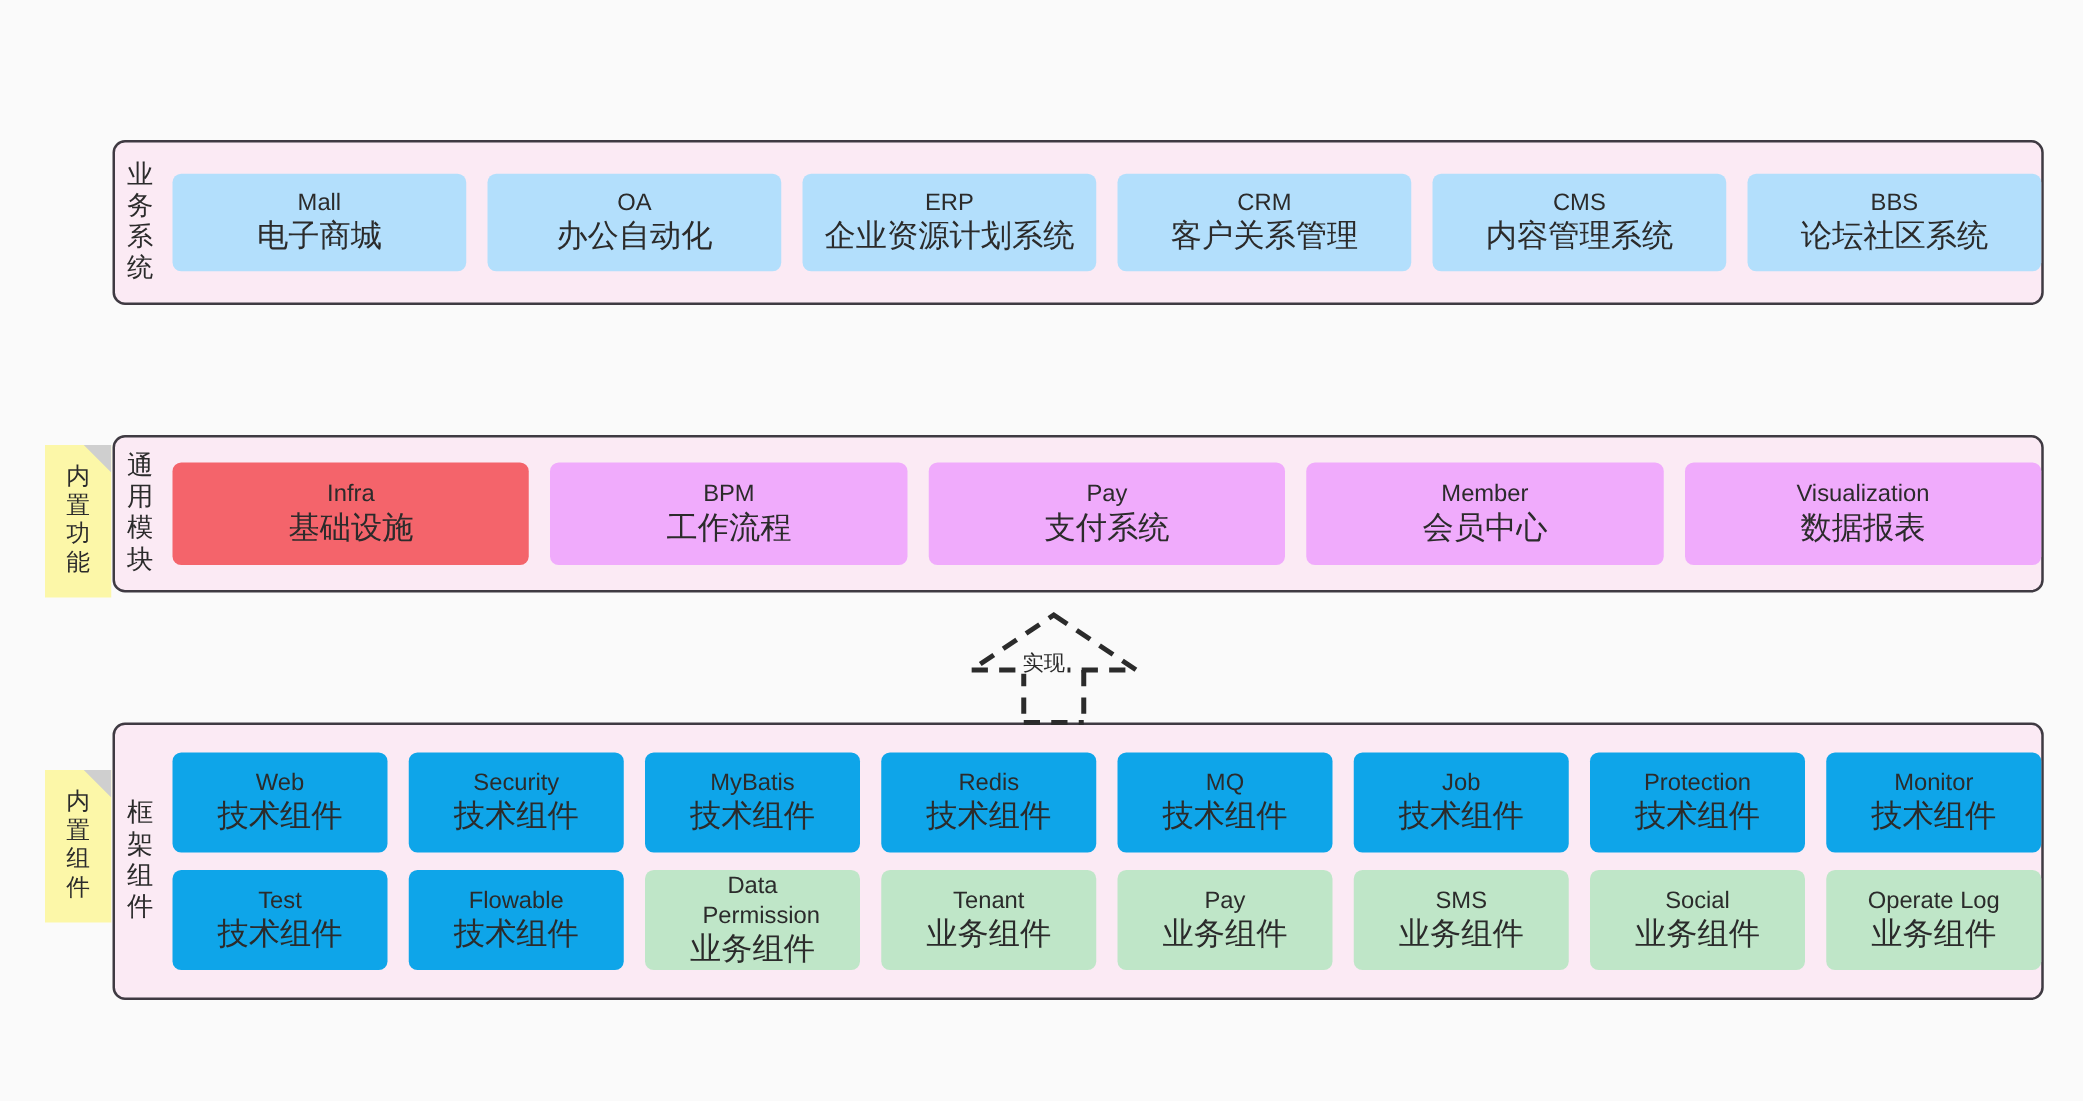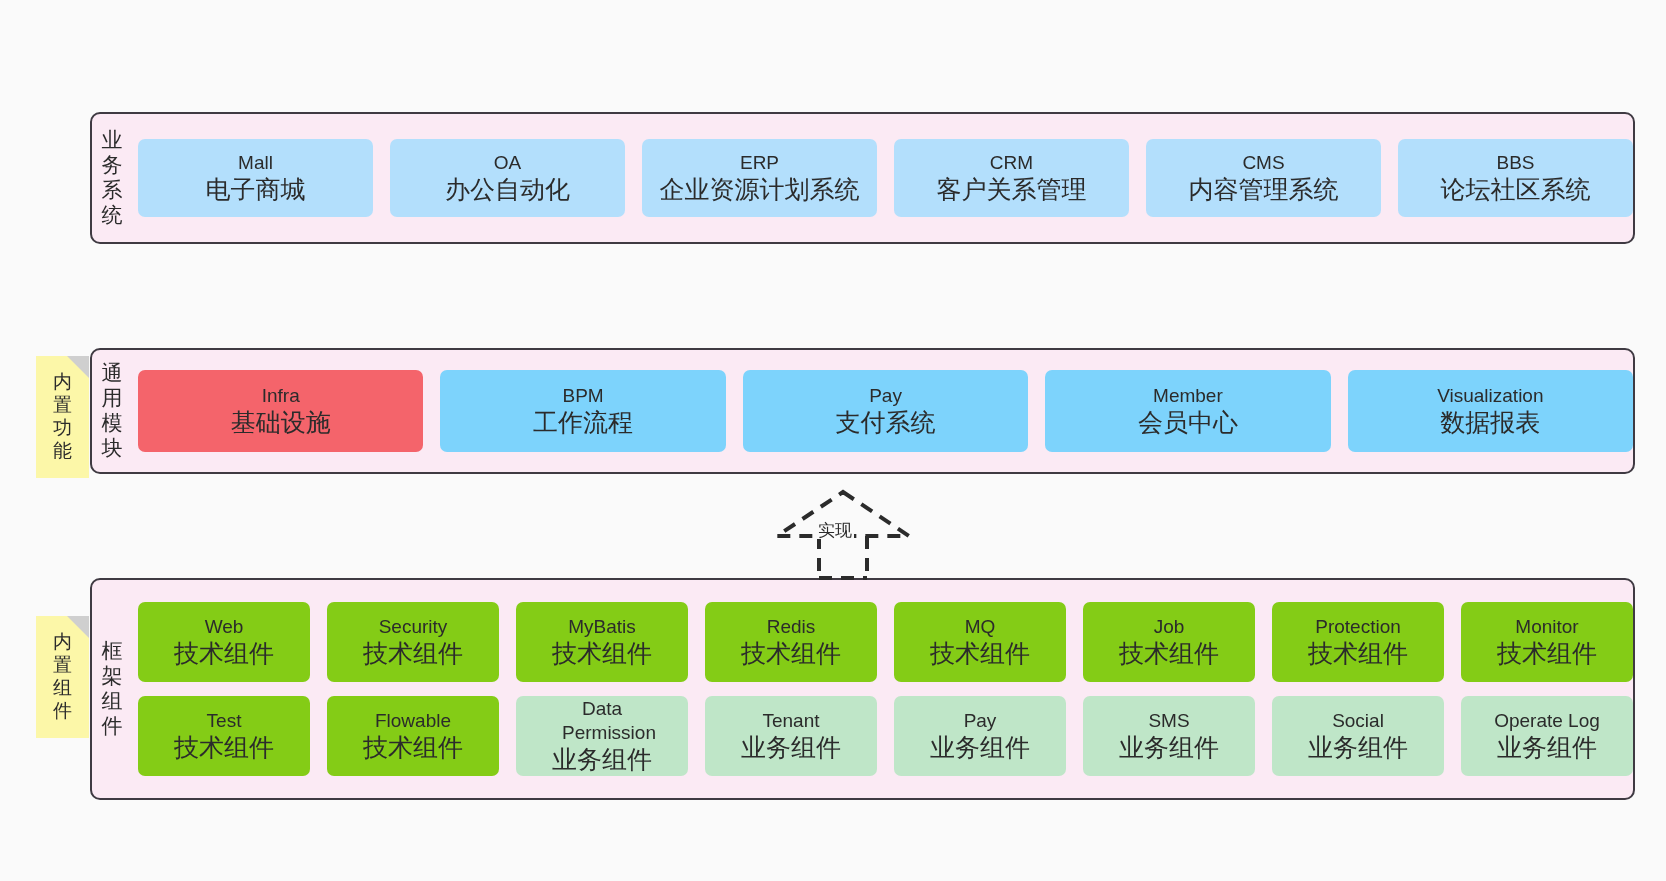--- a/index.html
+++ b/index.html
@@ -81,22 +81,22 @@
   .card .t-en { font-size: 19px; }
   .card .t-cn { font-size: 25px; }
 
   .h-biz   { height: 78px; }
   .h-mod   { height: 82px; }
   .h-comp  { height: 80px; }
 
   
   .c-blue        { background: #b3dffc; }
   .c-red         { background: #f4646b; }
-  .c-pink        { background: #7dd3fc; }
-  .c-green       { background: #84cc16; }
+  .c-pink        { background: #f0abfc; }
+  .c-green       { background: #0ea5e9; }
   .c-greenlight  { background: #bfe6c8; }
 
   
   .sticky {
     position: absolute;
     box-sizing: border-box;
     background: #fcf7a8;
     display: flex;
     flex-direction: column;
     align-items: center;

